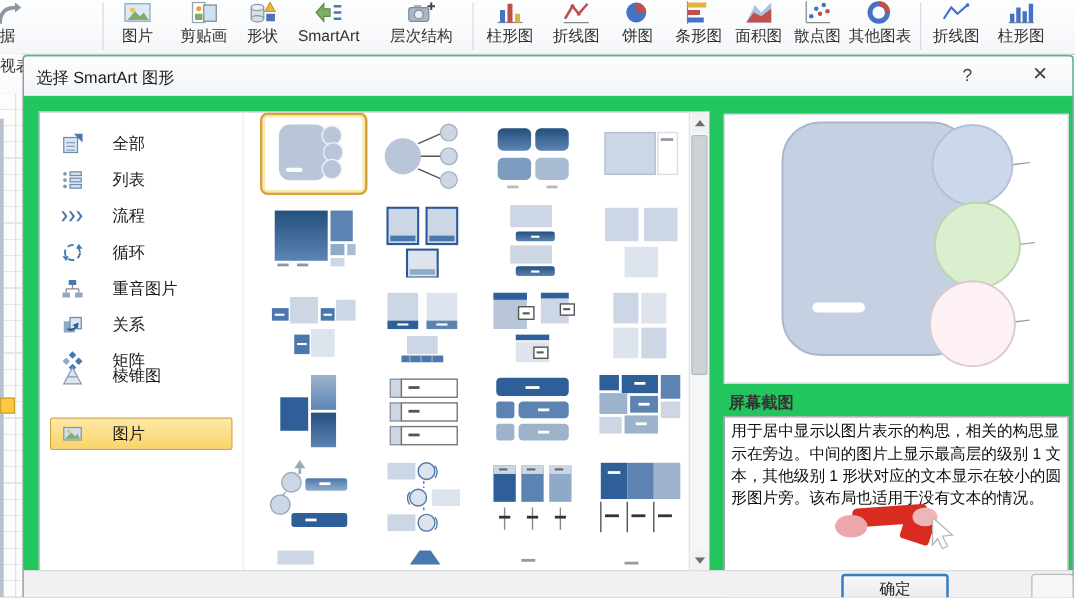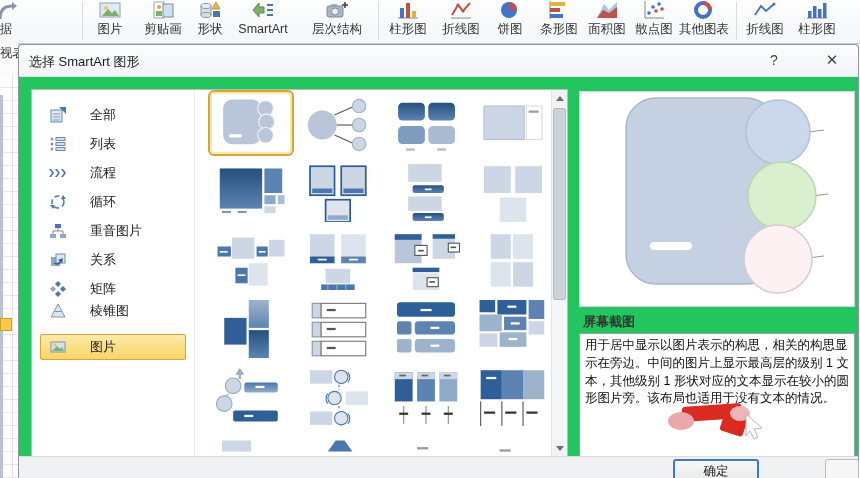--- a/index.html
+++ b/index.html
@@ -309,21 +309,21 @@
         </div>
         <div class="side-item" style="top:186px">
           <span class="sicon"><svg width="18" height="18" viewBox="0 0 18 18">
                 <polygon points="9,1 12,4 9,7 6,4" fill="#4a77ad"></polygon>
                 <polygon points="14,6 17,9 14,12 11,9" fill="#4a77ad"></polygon>
                 <polygon points="9,11 12,14 9,17 6,14" fill="#4a77ad"></polygon>
                 <polygon points="4,6 7,9 4,12 1,9" fill="#8fa9c9"></polygon>
               </svg></span>
           <span class="slbl">矩阵</span>
         </div>
-        <div class="side-item" style="top:208px">
+        <div class="side-item" style="top:198px">
           <span class="sicon"><svg width="18" height="18" viewBox="0 0 18 18">
                 <polygon points="9,2 16,15 2,15" fill="#d9e6f4" stroke="#8a96a6"></polygon>
                 <line x1="5.5" y1="9.5" x2="12.5" y2="9.5" stroke="#8a96a6"></line>
               </svg></span>
           <span class="slbl">棱锥图</span>
         </div>
         <div class="side-item sel" style="top:244px">
           <span class="sicon"><svg width="18" height="18" viewBox="0 0 18 18">
                 <rect x="2" y="4" width="14" height="10" fill="#cfe0f2" stroke="#8a96a6"></rect>
                 <circle cx="6" cy="7" r="1.5" fill="#f5c242"></circle>

